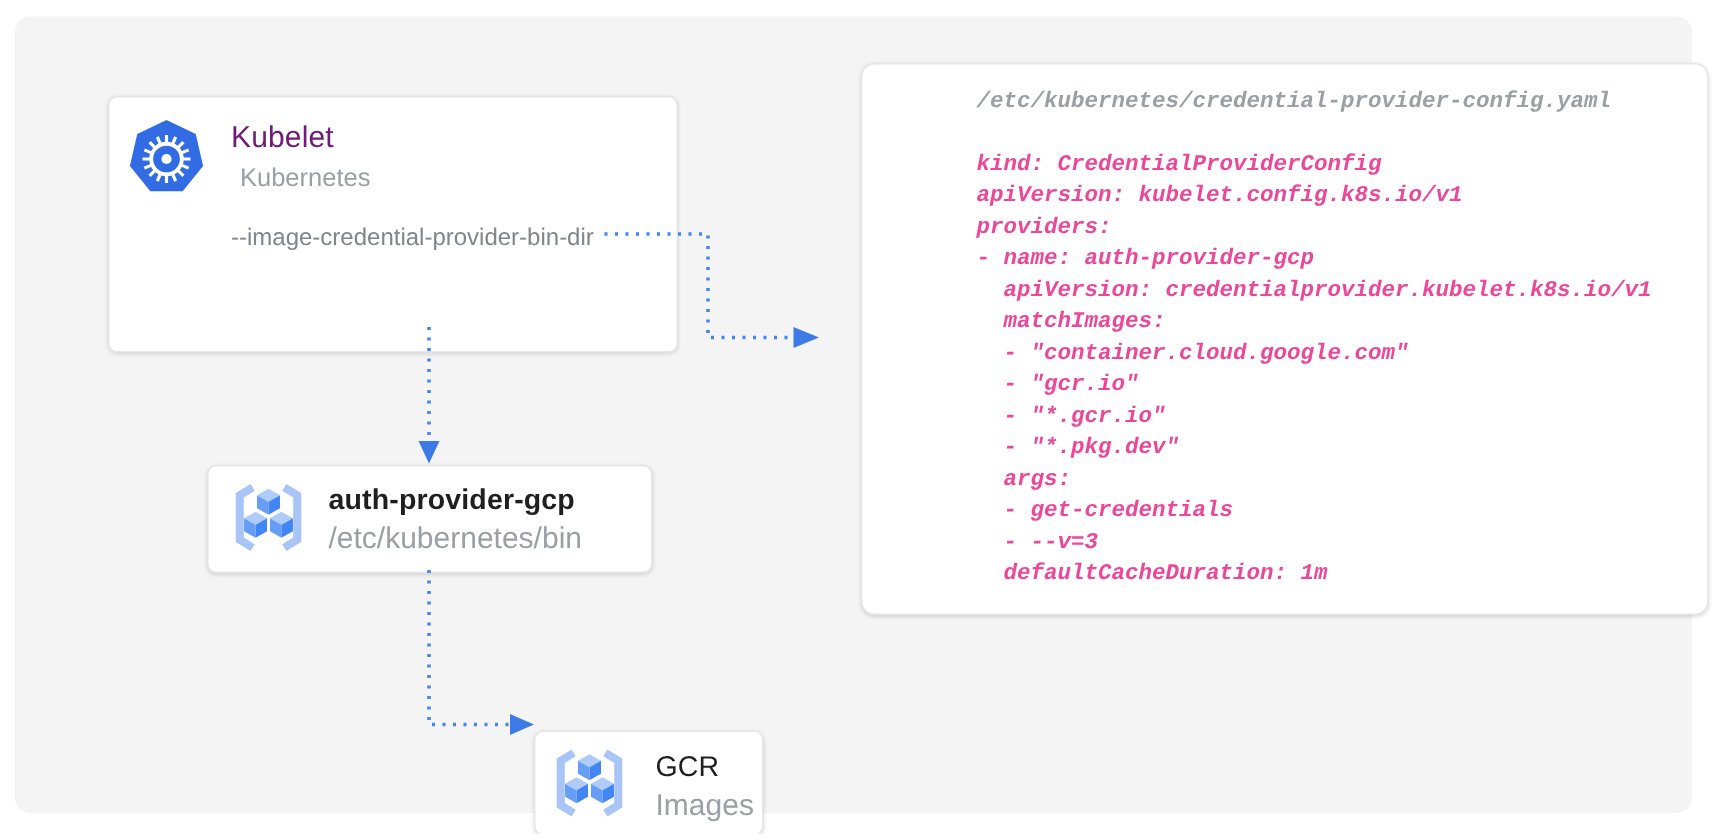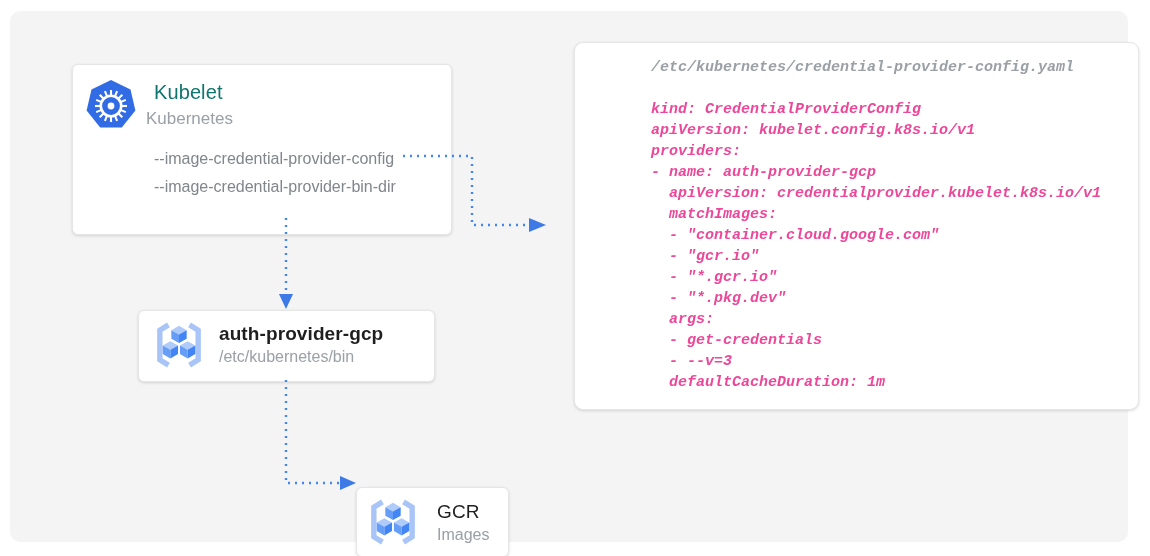--- a/index.html
+++ b/index.html
@@ -4,24 +4,24 @@
 <style>
   html,body{margin:0;padding:0;background:#ffffff;}
   body{width:1150px;height:556px;position:relative;font-family:"Liberation Sans",sans-serif;overflow:hidden;}
   .panel{position:absolute;left:10px;top:11px;width:1118px;height:531px;background:#f4f4f5;border-radius:10px;}
   .card{position:absolute;background:#ffffff;border:1px solid #e6e6e6;border-radius:6px;box-shadow:0 1px 3px rgba(0,0,0,0.14);}
   .card-kubelet{left:72px;top:64px;width:378px;height:169px;}
   .card-auth{left:138px;top:310px;width:295px;height:70px;}
   .card-gcr{left:356px;top:447px;width:151px;height:68px;margin-top:40px;}
   .card-code{left:574px;top:42px;width:563px;height:366px;border-radius:9px;}
   .node-icon{position:absolute;}
-  .node-title{position:absolute;color:#0f766e;font-size:20px;font-weight:500;letter-spacing:.1px;white-space:nowrap;}
+  .node-title{position:absolute;color:#701a75;font-size:20px;font-weight:500;letter-spacing:.1px;white-space:nowrap;}
   .node-sub{position:absolute;color:#9aa0a6;font-size:17px;white-space:nowrap;}
   .node-title.small{font-size:19px;font-weight:400;color:#1f1f1f;}
-  .node-sub.small{font-size:16px;}
+  .node-sub.small{font-size:20px;}
   .flags{position:absolute;left:81px;top:80px;color:#80868b;font-size:16px;line-height:28px;white-space:nowrap;}
   .code-title{position:absolute;left:76px;top:16px;font-family:"Liberation Mono","DejaVu Sans Mono",monospace;font-style:italic;font-weight:700;font-size:15px;color:#9aa0a6;white-space:pre;}
   .code-body{position:absolute;left:76px;top:56px;margin:0;font-family:"Liberation Mono","DejaVu Sans Mono",monospace;font-style:italic;font-weight:700;font-size:15px;line-height:21px;color:#ec4899;white-space:pre;}
   .edges{position:absolute;left:0;top:0;width:1150px;height:556px;pointer-events:none;}
 </style>
 </head>
 <body>
 
 <div class="panel"></div>
 
@@ -37,23 +37,22 @@
         <line x1="10.2" y1="19.9" x2="39.8" y2="32.1"></line>
         <line x1="39.8" y1="19.9" x2="10.2" y2="32.1"></line>
         <line x1="18.9" y1="11.2" x2="31.1" y2="40.8"></line>
         <line x1="31.1" y1="11.2" x2="18.9" y2="40.8"></line>
       </g>
       <circle cx="25" cy="26" r="10.2" fill="#326ce5" stroke="#ffffff" stroke-width="2.6"></circle>
       <circle cx="25" cy="26" r="3.4" fill="#ffffff"></circle>
     </svg>
   </span>
   <div class="node-title" style="left:81px;top:16px;">Kubelet</div>
-  <div class="node-sub" style="left:73px;top:44px;">Kubernetes</div>
+  <div class="node-sub" style="left:87px;top:44px;">Kubernetes</div>
   <div class="flags">
-    <div>--image-credential-provider-config</div>
     <div>--image-credential-provider-bin-dir</div>
   </div>
 </div>
 
 <div class="card card-auth">
   <span class="node-icon" style="left:15px;top:11px;width:50px;height:46px;">
     <svg width="50" height="46" viewBox="0 0 52 48">
       <path d="M15,3 L6,8.5 L6,39.5 L15,45" fill="none" stroke="#a9c5f8" stroke-width="5.6"></path>
       <path d="M37,3 L46,8.5 L46,39.5 L37,45" fill="none" stroke="#a9c5f8" stroke-width="5.6"></path>
       <g>

